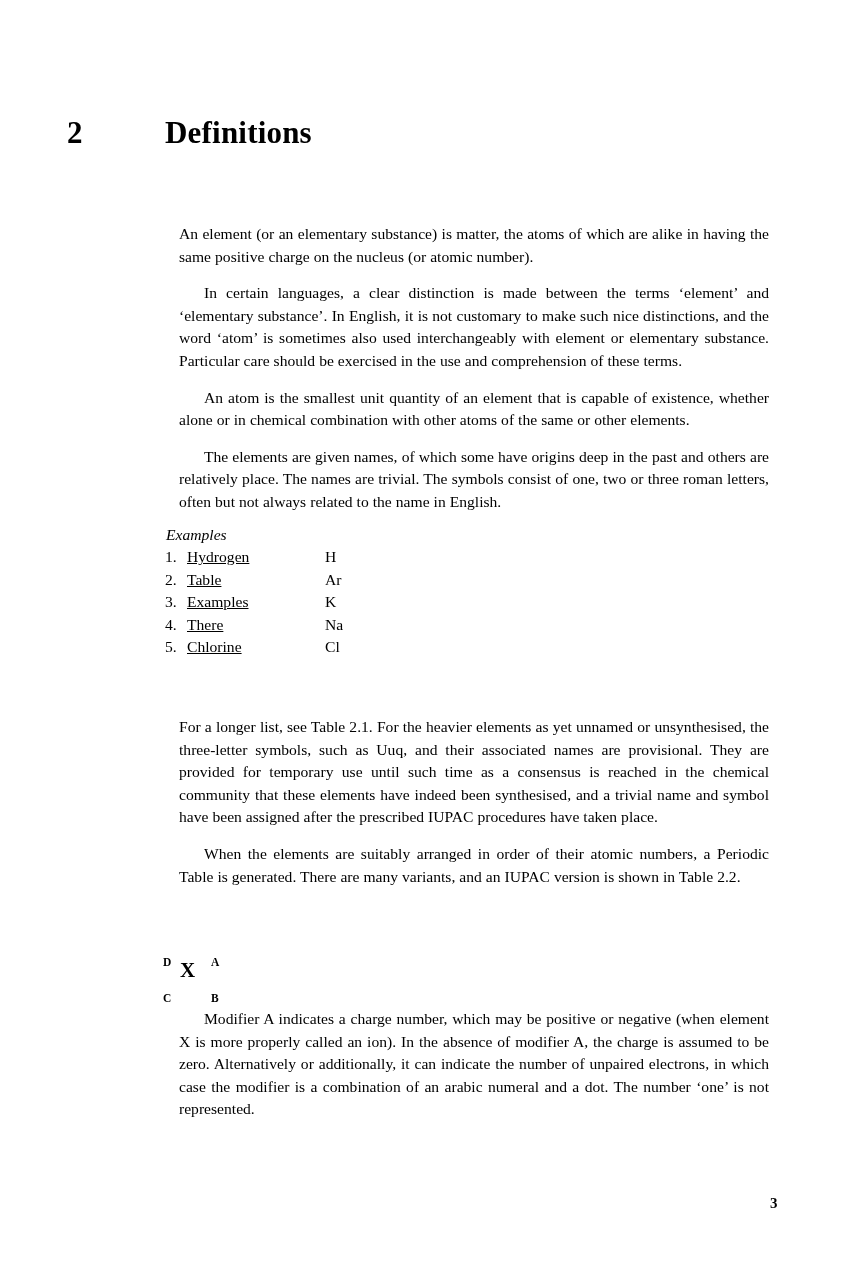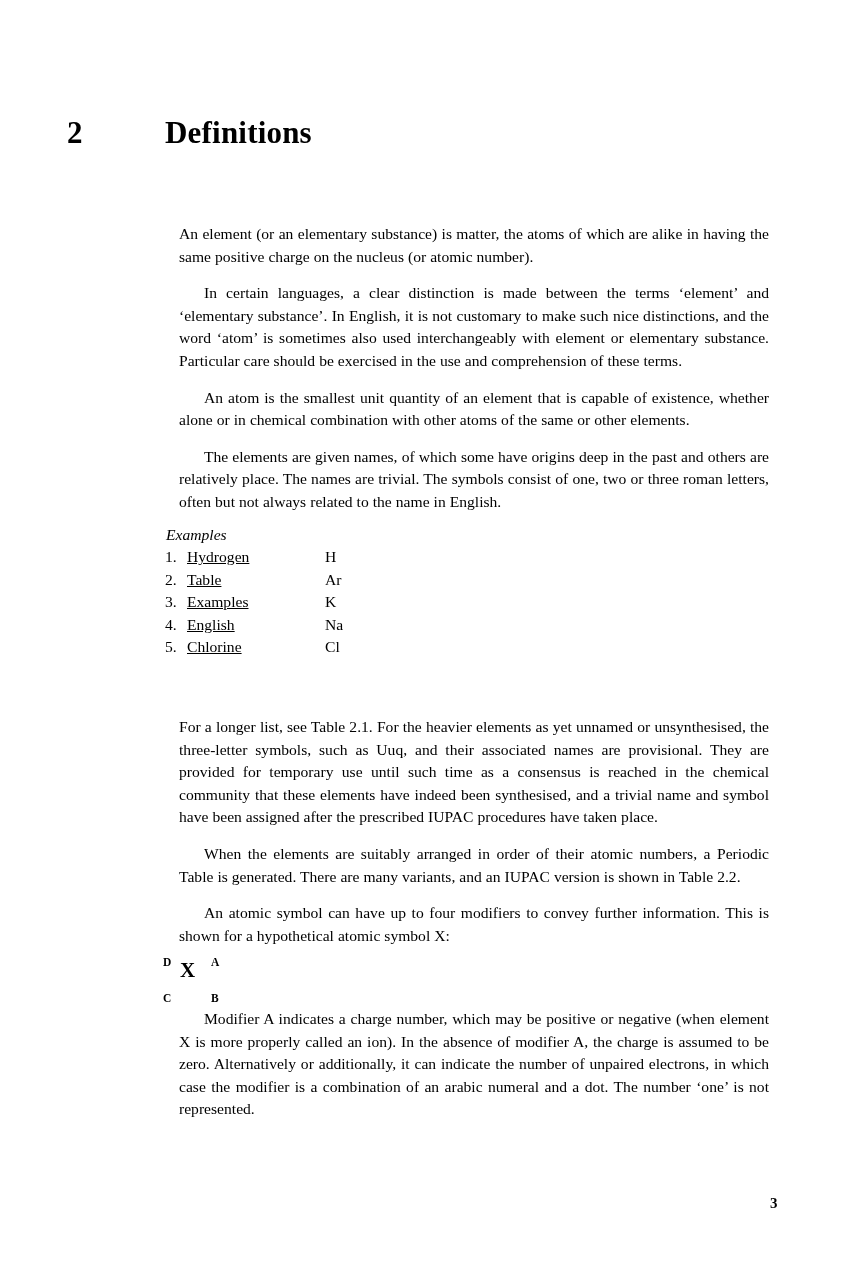--- a/index.html
+++ b/index.html
@@ -184,33 +184,32 @@
     </div>
     <div class="example-row">
       <span class="example-num">2.</span><span class="example-name">Table</span>
       <span class="example-symbol">Ar</span>
     </div>
     <div class="example-row">
       <span class="example-num">3.</span><span class="example-name">Examples</span>
       <span class="example-symbol">K</span>
     </div>
     <div class="example-row">
-      <span class="example-num">4.</span><span class="example-name">English</span>
+      <span class="example-num">4.</span><span class="example-name">There</span>
       <span class="example-symbol">Na</span>
     </div>
     <div class="example-row">
       <span class="example-num">5.</span><span class="example-name">Chlorine</span>
       <span class="example-symbol">Cl</span>
     </div>
   </div>
 
   <div class="body-col-2">
     <p class="para">For a longer list, see Table 2.1. For the heavier elements as yet unnamed or unsynthesised, the three-letter symbols, such as Uuq, and their associated names are provisional. They are provided for temporary use until such time as a consensus is reached in the chemical community that these elements have indeed been synthesised, and a trivial name and symbol have been assigned after the prescribed IUPAC procedures have taken place.</p>
     <p class="para indent">When the elements are suitably arranged in order of their atomic numbers, a Periodic Table is generated. There are many variants, and an IUPAC version is shown in Table 2.2.</p>
-    <p class="para indent">An atomic symbol can have up to four modifiers to convey further information. This is shown for a hypothetical atomic symbol X:</p>
   </div>
 
   <div class="modifier-figure">
     <span class="mod-sym mod-d">D</span>
     <span class="mod-sym mod-a">A</span>
     <span class="mod-sym mod-x">X</span>
     <span class="mod-sym mod-c">C</span>
     <span class="mod-sym mod-b">B</span>
   </div>
 

